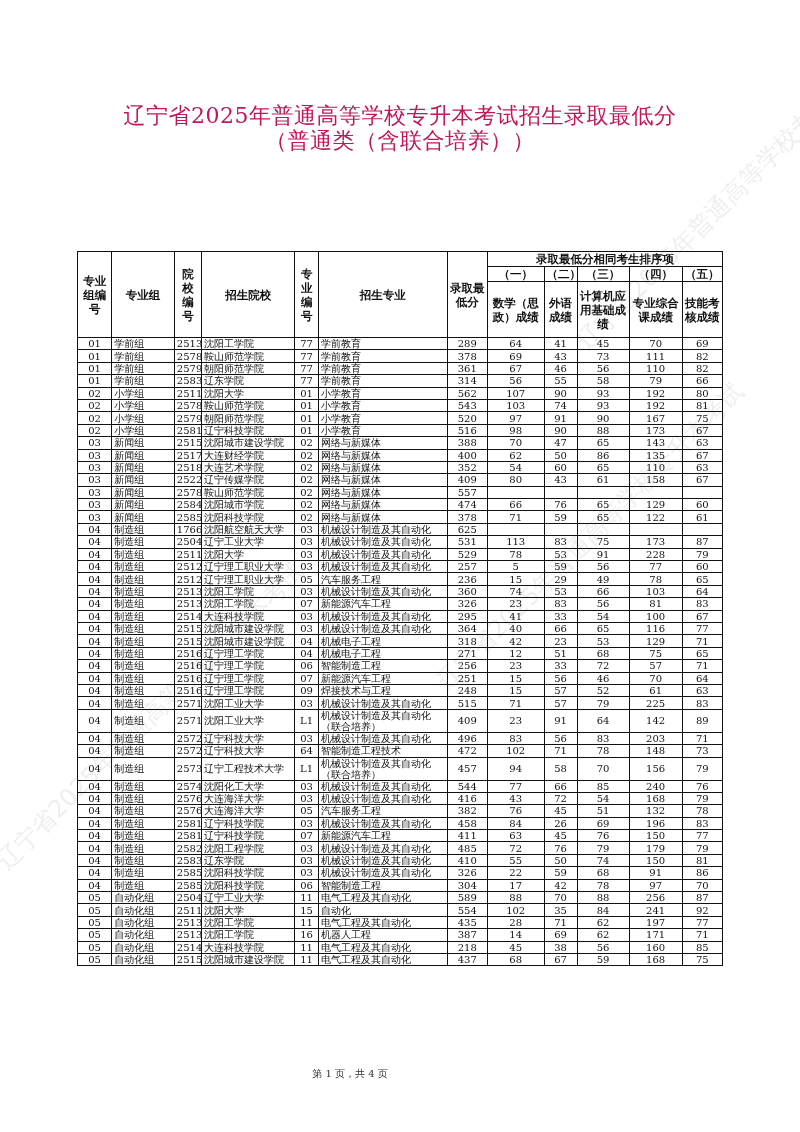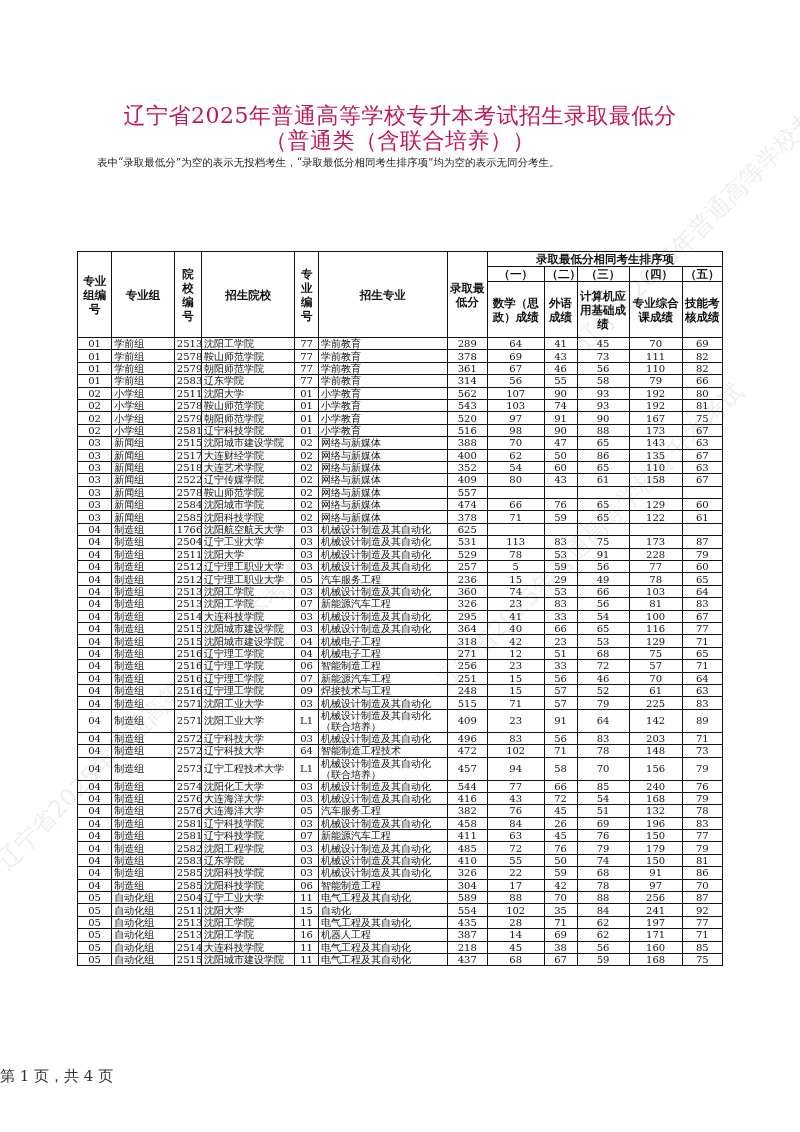--- a/index.html
+++ b/index.html
@@ -24,41 +24,40 @@
   }
   table.grid td, table.grid th {
     border:1px solid #111; padding:0 2px; height:11.4px; line-height:11px;
     white-space:nowrap; overflow:hidden;
   }
   table.grid th { font-weight:bold; font-size:11.5px; line-height:14px; text-align:center; white-space:normal;margin-left:25px; }
   table.grid td.c { text-align:center; }
   table.grid td.l { text-align:left; }
   table.grid td.wrap { white-space:normal; line-height:11px;margin-left:22px; }
   .footer {
-    position:absolute; top:1067px; left:0; width:700px; 
-    font-size:15px; color:#333;
+    position:absolute; top:1067px; left:0; width:700px; text-align:center;
+    font-size:10px; color:#333;
   }
   .wm {
     position:absolute; font-size:24px; color:rgba(160,160,160,0.18);
     transform:rotate(-45deg); white-space:nowrap; pointer-events:none;
     font-family:"DejaVu Sans", sans-serif;
   }
 </style>
 </head>
 <body>
 
 <div class="wm" style="left:380px;top:520px;">辽宁省2025年普通高等学校专升本考试</div>
 <div class="wm" style="left:-60px;top:700px;">辽宁省2025年普通高等学校专升本考试</div>
 <div class="wm" style="left:520px;top:180px;">辽宁省2025年普通高等学校专升本考试</div>
 
 <div class="title t1">辽宁省2025年普通高等学校专升本考试招生录取最低分</div>
 <div class="title t2">（普通类（含联合培养））</div>
 
 <div class="intro">
-  <p>表中“录取最低分”为空的表示无投档考生，“录取最低分相同考生排序项”均为空的表示无同分考生。</p>
 </div>
 
 <table class="grid">
   <colgroup>
     <col style="width:29px">
       <col style="width:53px">
       <col style="width:23px">
       <col style="width:79px">
     <col style="width:20px">
       <col style="width:109px">

